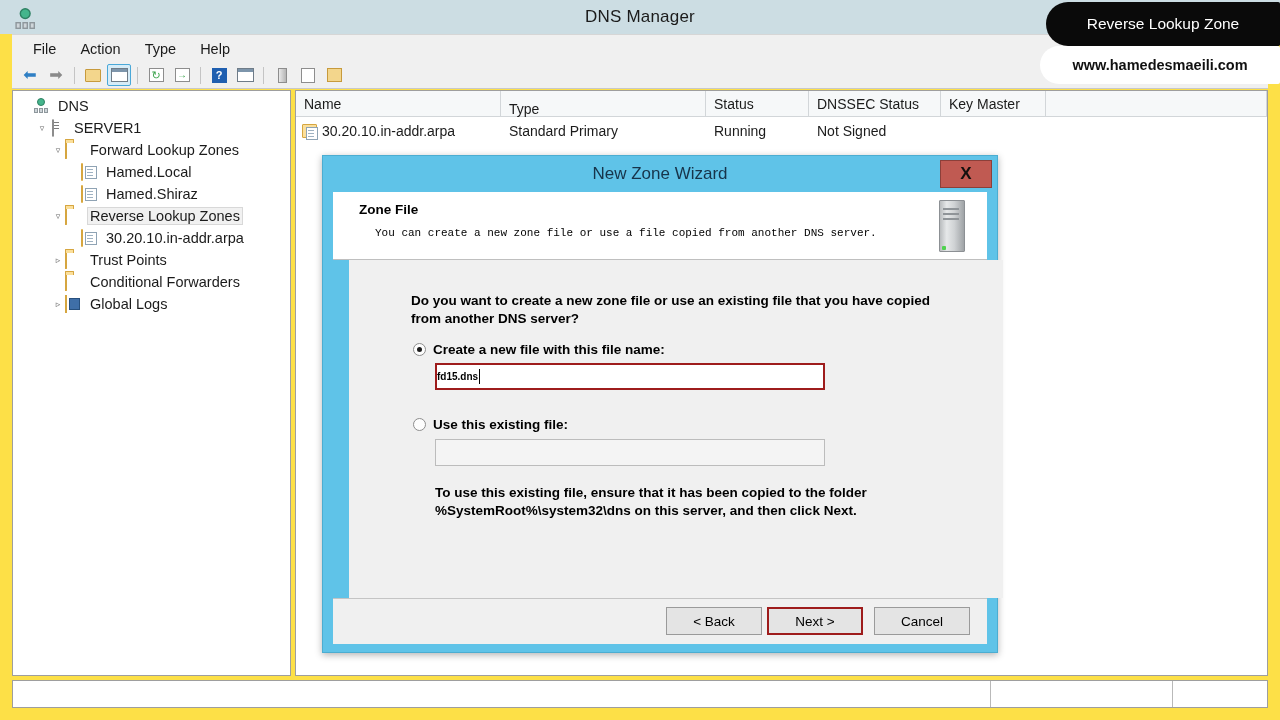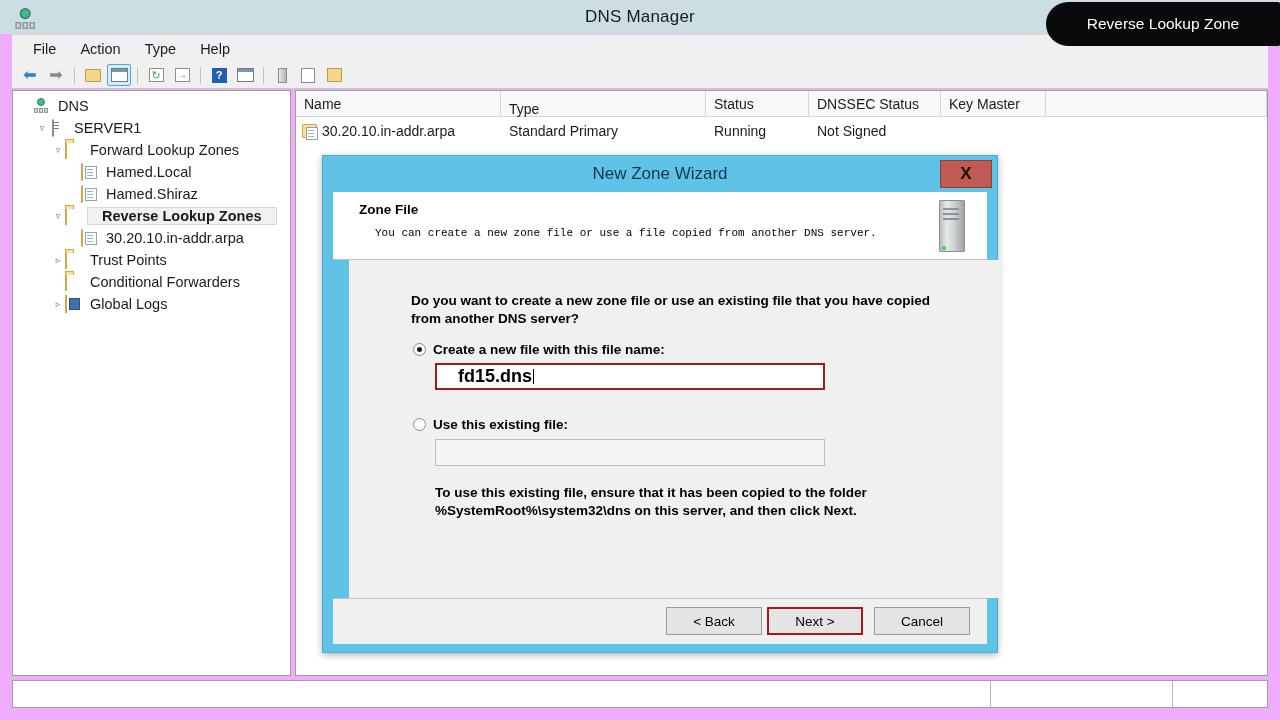--- a/index.html
+++ b/index.html
@@ -5,21 +5,21 @@
   * { box-sizing: border-box; }
   html, body {
     margin: 0; padding: 0;
     width: 1280px; height: 720px;
     overflow: hidden;
     font-family: "Liberation Sans", sans-serif;
     background: #cedfe4;
   }
   .app {
     position: absolute; inset: 0;
-    background: #f0abfc;
+    background: #fde047;
   }
 
   
   .titlebar {
     position: absolute; left: 0; top: 0; width: 1280px; height: 34px;
     background: #ccdde3;
     display: flex; align-items: center;
   }
   .titlebar-icon {
     position: absolute; left: 12px; top: 4px; width: 28px; height: 26px;
@@ -84,21 +84,21 @@
     display: flex; align-items: center; height: 22px;
     padding-left: 4px; white-space: nowrap;
   }
   .tnode .exp {
     width: 14px; height: 14px; flex: 0 0 14px;
     display: flex; align-items: center; justify-content: center;
     font-size: 9px; color: #6a6a6a;
   }
   .tnode .ico { width: 18px; height: 16px; flex: 0 0 18px; margin-right: 4px; position: relative; }
   .tnode .lbl { padding: 1px 3px; }
-  .tnode.sel .lbl { background: #f1f1f1; border: 1px solid #d8d8d8; padding: 0 14px; font-weight: bold; }
+  .tnode.sel .lbl { background: #f1f1f1; border: 1px solid #d8d8d8; padding: 0 2px; }
 
   
   .ic-folder {
     width: 16px; height: 13px; margin-top: 2px;
     background: #fbdf9b;
     border: 1px solid #d6a640;
     border-radius: 1px 2px 1px 1px;
     position: relative;
   }
   .ic-folder:before {
@@ -230,22 +230,22 @@
     width: 13px; height: 13px; border-radius: 50%;
     background: #fdfdfd; border: 1px solid #8d8d8d; position: relative; flex: 0 0 13px;
   }
   .radio.on:after {
     content: ""; position: absolute; left: 3px; top: 3px;
     width: 5px; height: 5px; border-radius: 50%; background: #1b1b1b;
   }
   .txtbox {
     position: absolute; height: 27px; background: #ffffff;
     border: 1px solid #9b9b9b;
-    display: flex; align-items: center; padding-left: 21px;
-    font-size: 18px; color: #000;
+    display: flex; align-items: center; padding-left: 0;
+    font-size: 10px; color: #000;
   }
   .txtbox.hl { border: 2px solid #9e1c1c; }
   .caret {
     display: inline-block; width: 1px; height: 15px; background: #000;
     margin-left: 1px; vertical-align: -3px;
   }
 
   .btn {
     position: absolute; height: 28px; width: 96px;
     background: #e4e4e4; border: 1px solid #9a9a9a;
@@ -502,14 +502,17 @@
     <div class="dlg-foot">
       <div class="btn" style="left:333px; top:8px;">&lt; Back</div>
       <div class="btn hl" style="left:434px; top:8px;">Next &gt;</div>
       <div class="btn" style="left:541px; top:8px;">Cancel</div>
     </div>
   </div>
 
   <div class="wm-black">
     <span>Reverse Lookup Zone</span>
   </div>
+  <div class="wm-white">
+    <span>www.hamedesmaeili.com</span>
+  </div>
 
 </div>
 
 </body></html>

